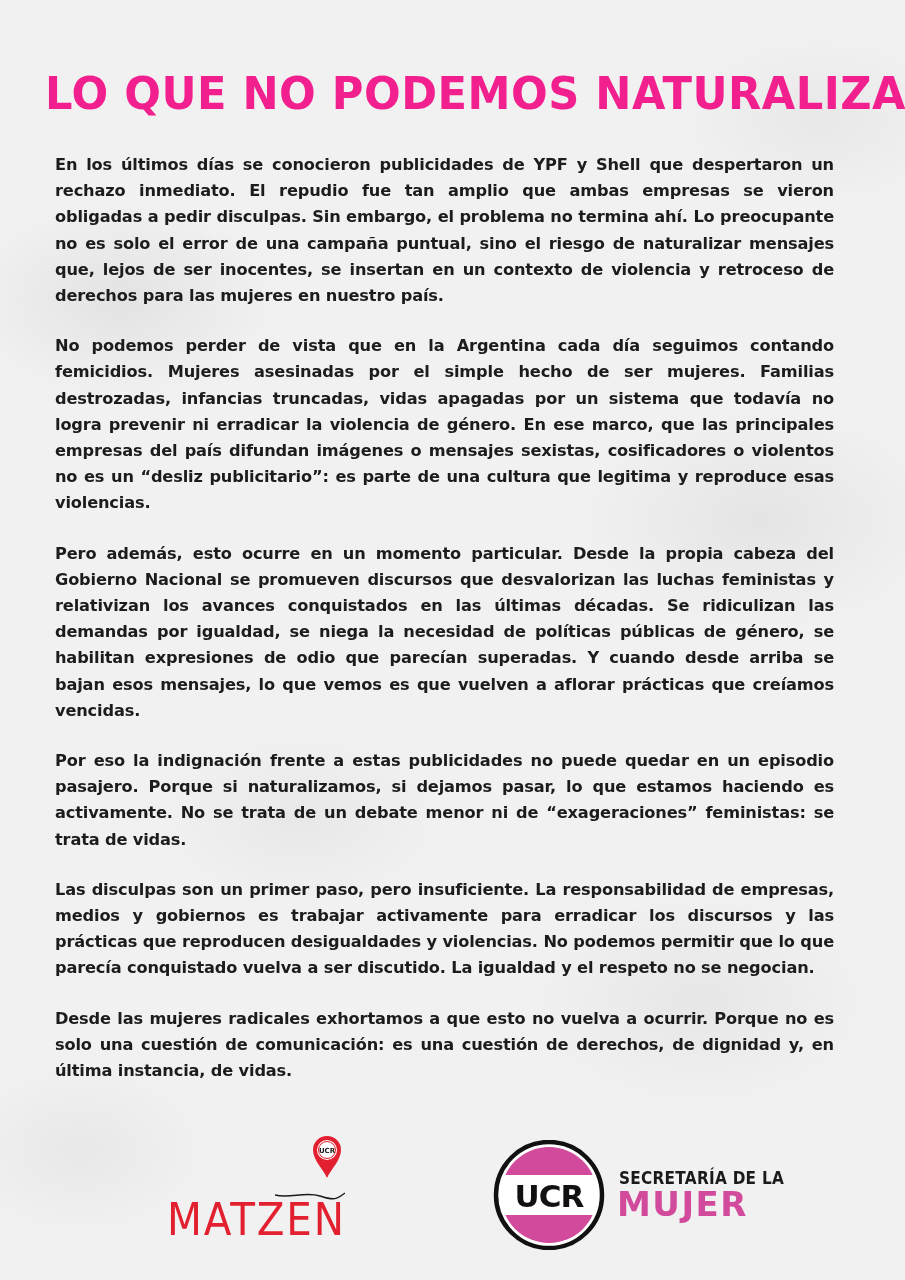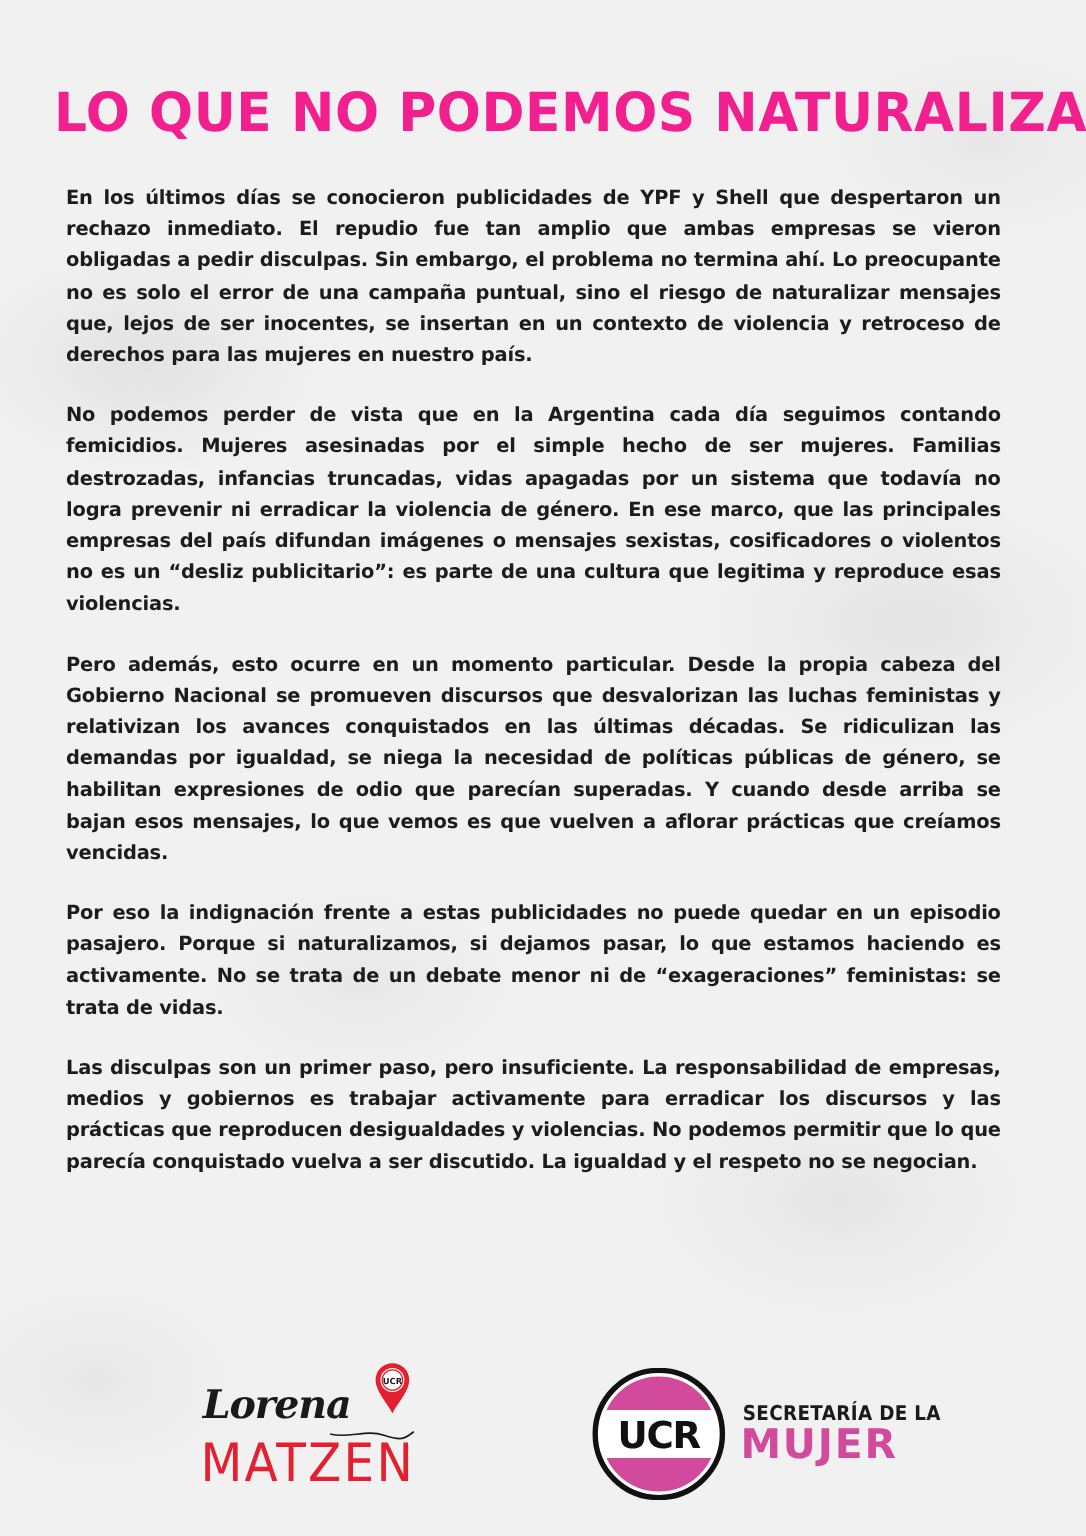--- a/index.html
+++ b/index.html
@@ -93,24 +93,24 @@
 <body>
 
 <h1 class="title">LO QUE NO PODEMOS NATURALIZAR</h1>
 
 <div class="body-text">
   <p class="para">En los últimos días se conocieron publicidades de YPF y Shell que despertaron un rechazo inmediato. El repudio fue tan amplio que ambas empresas se vieron obligadas a pedir disculpas. Sin embargo, el problema no termina ahí. Lo preocupante no es solo el error de una campaña puntual, sino el riesgo de naturalizar mensajes que, lejos de ser inocentes, se insertan en un contexto de violencia y retroceso de derechos para las mujeres en nuestro país.</p>
   <p class="para">No podemos perder de vista que en la Argentina cada día seguimos contando femicidios. Mujeres asesinadas por el simple hecho de ser mujeres. Familias destrozadas, infancias truncadas, vidas apagadas por un sistema que todavía no logra prevenir ni erradicar la violencia de género. En ese marco, que las principales empresas del país difundan imágenes o mensajes sexistas, cosificadores o violentos no es un “desliz publicitario”: es parte de una cultura que legitima y reproduce esas violencias.</p>
   <p class="para">Pero además, esto ocurre en un momento particular. Desde la propia cabeza del Gobierno Nacional se promueven discursos que desvalorizan las luchas feministas y relativizan los avances conquistados en las últimas décadas. Se ridiculizan las demandas por igualdad, se niega la necesidad de políticas públicas de género, se habilitan expresiones de odio que parecían superadas. Y cuando desde arriba se bajan esos mensajes, lo que vemos es que vuelven a aflorar prácticas que creíamos vencidas.</p>
   <p class="para">Por eso la indignación frente a estas publicidades no puede quedar en un episodio pasajero. Porque si naturalizamos, si dejamos pasar, lo que estamos haciendo es activamente. No se trata de un debate menor ni de “exageraciones” feministas: se trata de vidas.</p>
   <p class="para">Las disculpas son un primer paso, pero insuficiente. La responsabilidad de empresas, medios y gobiernos es trabajar activamente para erradicar los discursos y las prácticas que reproducen desigualdades y violencias. No podemos permitir que lo que parecía conquistado vuelva a ser discutido. La igualdad y el respeto no se negocian.</p>
+  <p class="para">Desde las mujeres radicales exhortamos a que esto no vuelva a ocurrir. Porque no es solo una cuestión de comunicación: es una cuestión de derechos, de dignidad y, en última instancia, de vidas.</p>
 </div>
 
 <div class="logo-lorena">
-  <span class="lorena-script">Lorena</span>
   <svg class="lorena-swash" viewBox="0 0 70 14">
     <path d="M0 8 C 15 12, 30 4, 45 9 S 62 12, 70 6" fill="none" stroke="#1a1a1a" stroke-width="1.4"></path>
   </svg>
   <svg class="pin" viewBox="0 0 30 44">
     <path d="M15 43 C 11 34, 1 25, 1 15 A 14 14 0 0 1 29 15 C 29 25, 19 34, 15 43 Z" fill="#e2202f"></path>
     <circle cx="15" cy="15" r="10" fill="#ffffff"></circle>
     <circle cx="15" cy="15" r="8.5" fill="none" stroke="#e2202f" stroke-width="1"></circle>
     <text x="15" y="18" text-anchor="middle" font-family="DejaVu Sans, sans-serif" font-weight="bold" font-size="7" fill="#1a1a1a">UCR</text>
   </svg>
   <span class="matzen">MATZEN</span>

